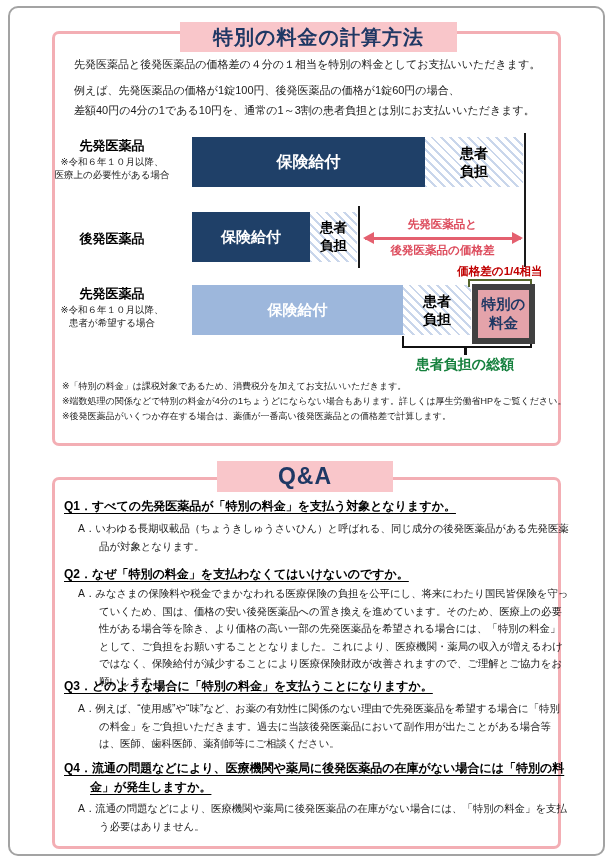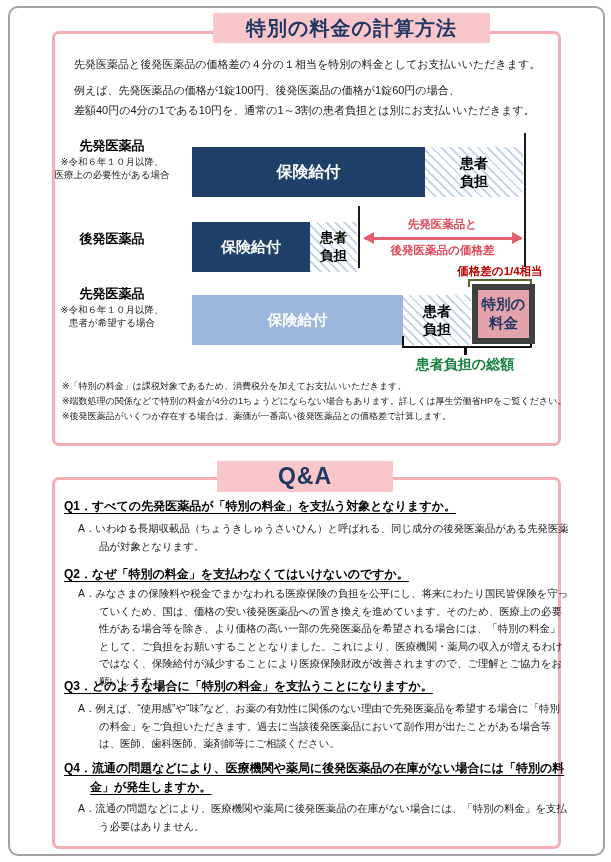--- a/index.html
+++ b/index.html
@@ -17,29 +17,29 @@
   
   .section-box{
     position:absolute;border:3px solid #f3aeb4;border-radius:7px;background:transparent;
   }
   .sec1{left:52px;top:31px;width:503px;height:409px;}
   .sec2{left:52px;top:477px;width:503px;height:366px;}
   .banner{
     position:absolute;background:#f9c6ca;color:#1f3864;font-weight:bold;
     display:flex;align-items:center;justify-content:center;z-index:5;
   }
-  .banner.main{left:180px;top:13px;width:277px;height:30px;font-size:20px;letter-spacing:1px;margin-left:33px;}
+  .banner.main{left:180px;top:22px;width:277px;height:30px;font-size:20px;letter-spacing:1px;}
   .banner.qa{left:217px;top:461px;width:176px;height:31px;font-size:23px;letter-spacing:1px;}
   
   .intro{font-size:11px;color:#1a1a1a;line-height:20px;}
   
   .row-label{ text-align:center;color:#000;}
   .row-label .main{font-size:13px;font-weight:bold;}
   .row-label .sub{font-size:9.5px;color:#222;line-height:13px;}
-  .bar{position:absolute;height:50px;display:flex;margin-top:10px;}
+  .bar{position:absolute;height:50px;display:flex;}
   .seg{display:flex;align-items:center;justify-content:center;text-align:center;}
   .seg.navy{background:#1f4068;color:#fff;font-weight:bold;}
   .seg.lblue{background:#9db7dc;color:#fff;font-weight:bold;}
   .seg.hatch{
     background:repeating-linear-gradient(45deg,#c9d6eb 0 2px,#ffffff 2px 6.5px);
     color:#000;font-weight:bold;
   }
   .two-line{line-height:18px;font-size:14px;}
   .vline{position:absolute;width:2px;background:#1a1a1a;}
   

